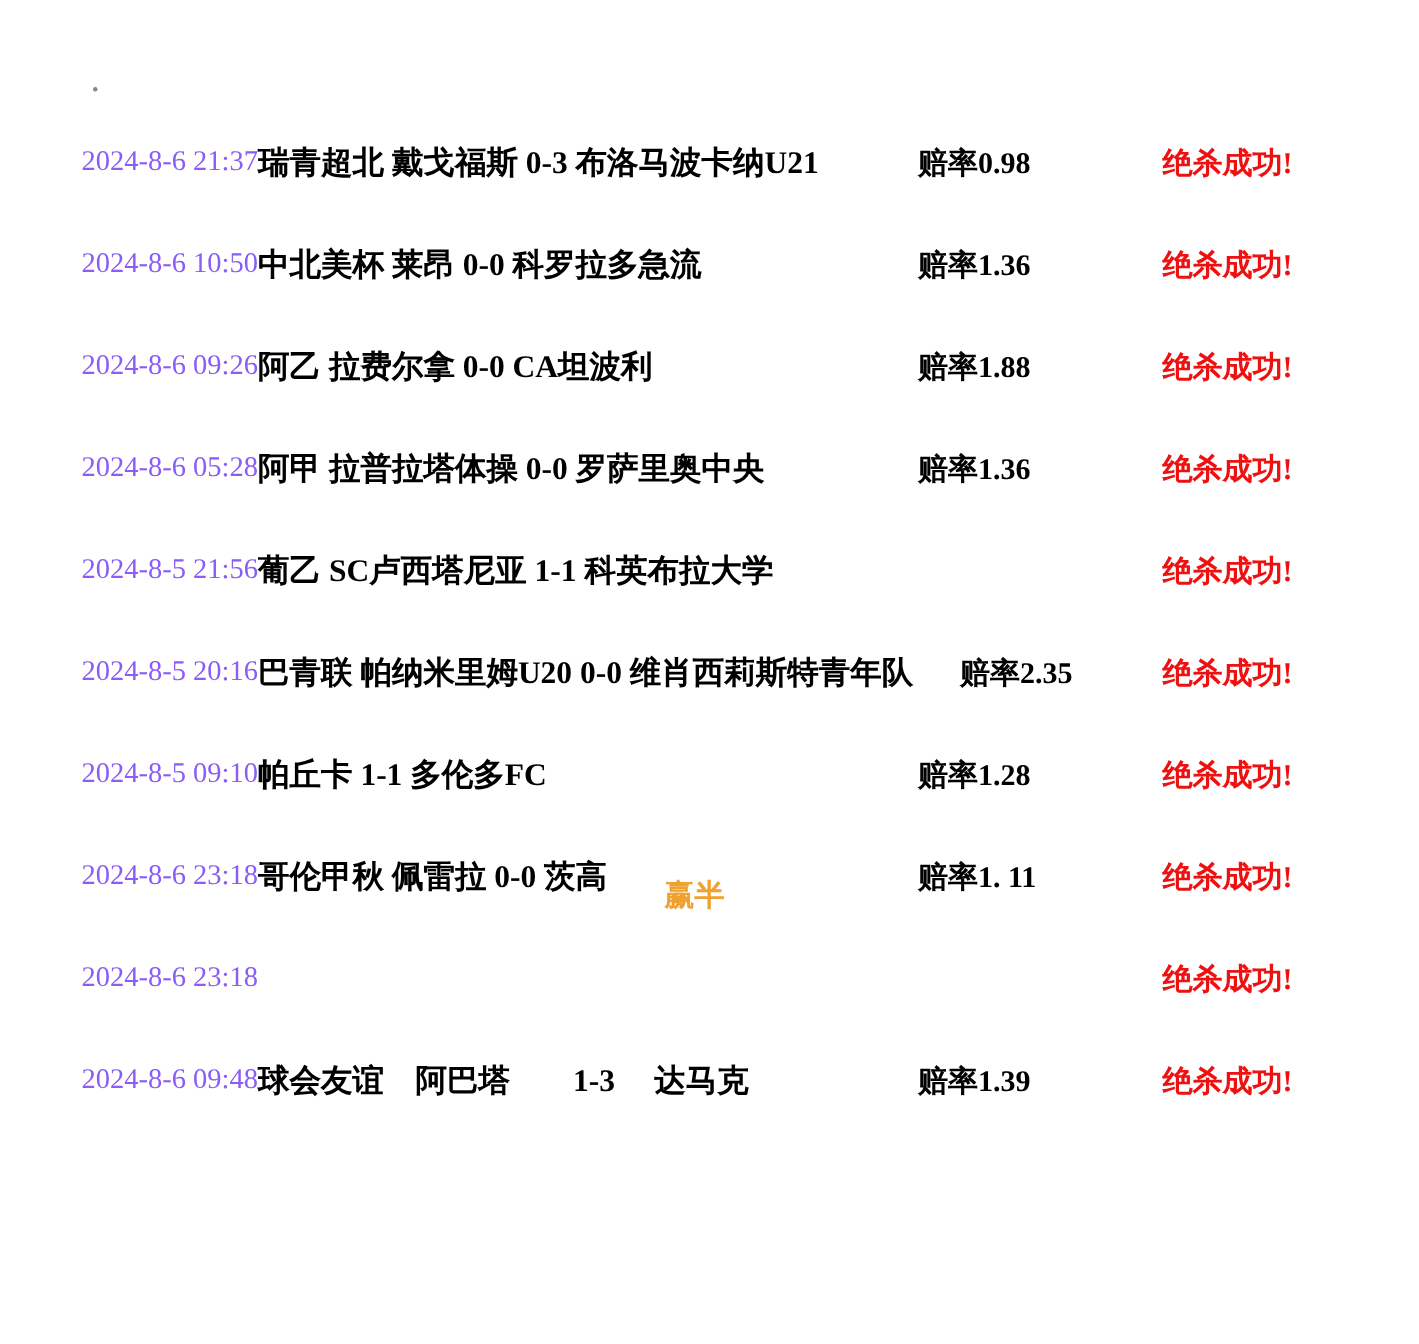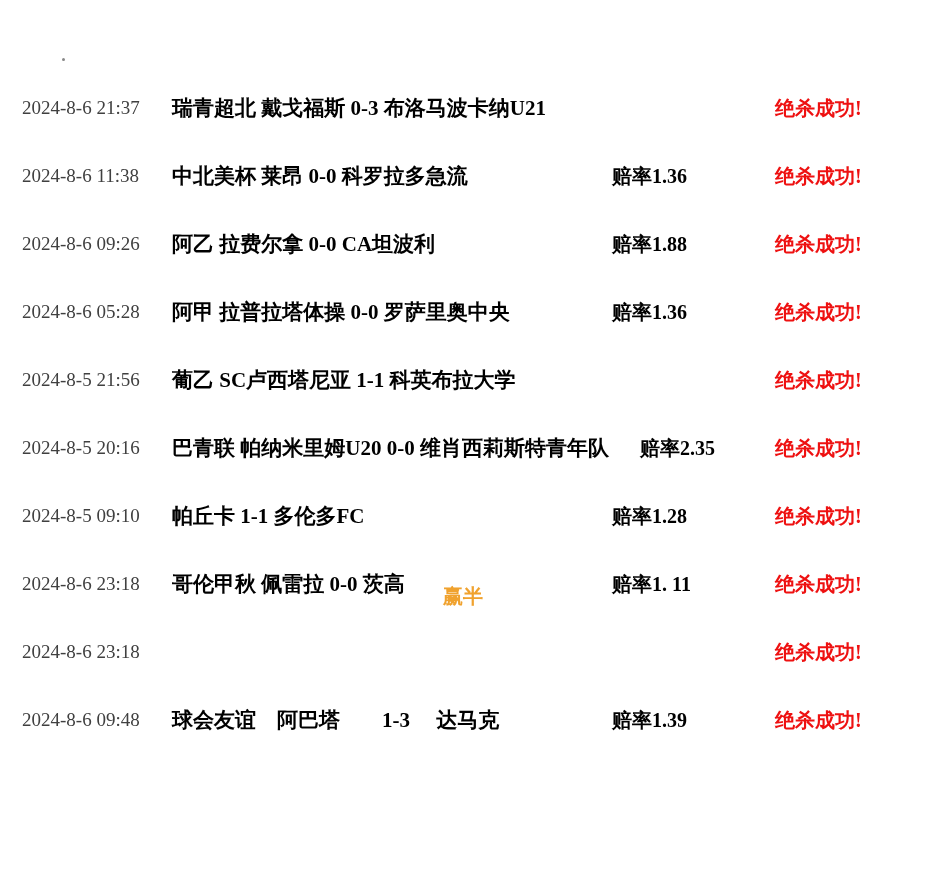--- a/index.html
+++ b/index.html
@@ -39,25 +39,26 @@
   .row {
     position: relative;
     height: 68px;
     display: flex;
     align-items: center;
   }
   .c-date {
     position: absolute;
     left: 22px;
     width: 150px;
-    color: #404040;
+    color: #8b5cf6;
     font-size: 19px;
     font-family: "Liberation Serif", "DejaVu Serif", serif;
     white-space: nowrap;
     letter-spacing: 0px;
+    text-align: right;
   }
   .c-match {
     position: absolute;
     left: 172px;
     width: 440px;
     font-size: 21px;
     font-weight: bold;
     font-family: "Liberation Serif", "DejaVu Serif", serif;
     white-space: nowrap;
     color: #000000;
@@ -98,25 +99,26 @@
 </head>
 <body>
 
 <div id="sheet">
   <div class="dot"></div>
   <div class="rows">
 
     <div class="row row-0">
       <div class="c-date">2024-8-6 21:37</div>
       <div class="c-match">瑞青超北 戴戈福斯 0-3 布洛马波卡纳U21</div>
+      <div class="c-odds">赔率0.98</div>
       <div class="c-result">绝杀成功!</div>
     </div>
 
     <div class="row row-1">
-      <div class="c-date">2024-8-6 11:38</div>
+      <div class="c-date">2024-8-6 10:50</div>
       <div class="c-match">中北美杯 莱昂 0-0 科罗拉多急流</div>
       <div class="c-odds">赔率1.36</div>
       <div class="c-result">绝杀成功!</div>
     </div>
 
     <div class="row row-2">
       <div class="c-date">2024-8-6 09:26</div>
       <div class="c-match">阿乙 拉费尔拿 0-0 CA坦波利</div>
       <div class="c-odds">赔率1.88</div>
       <div class="c-result">绝杀成功!</div>

